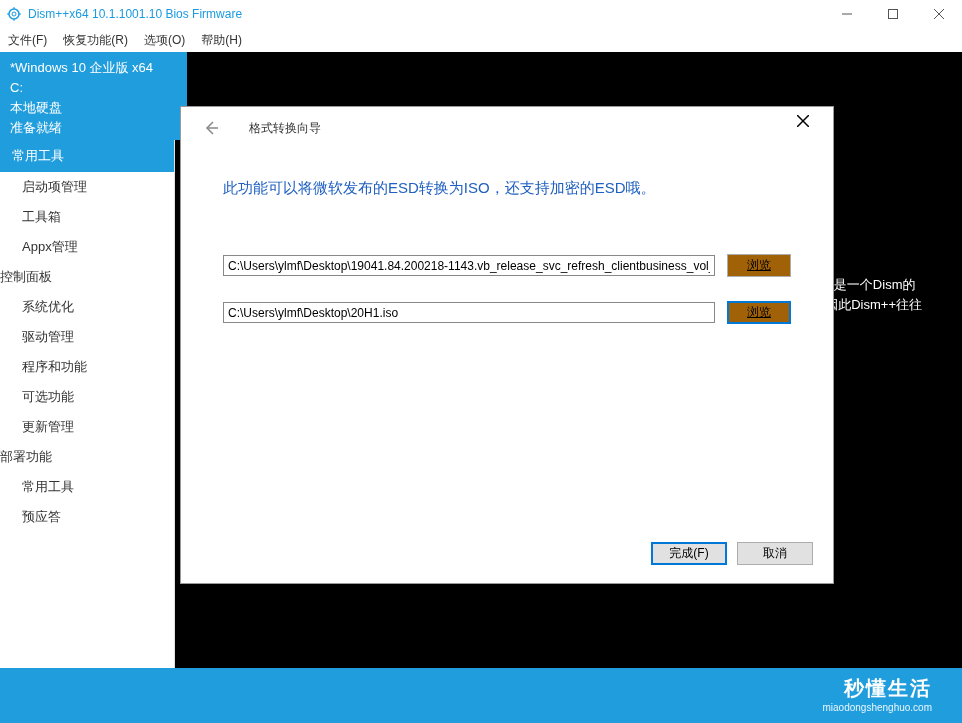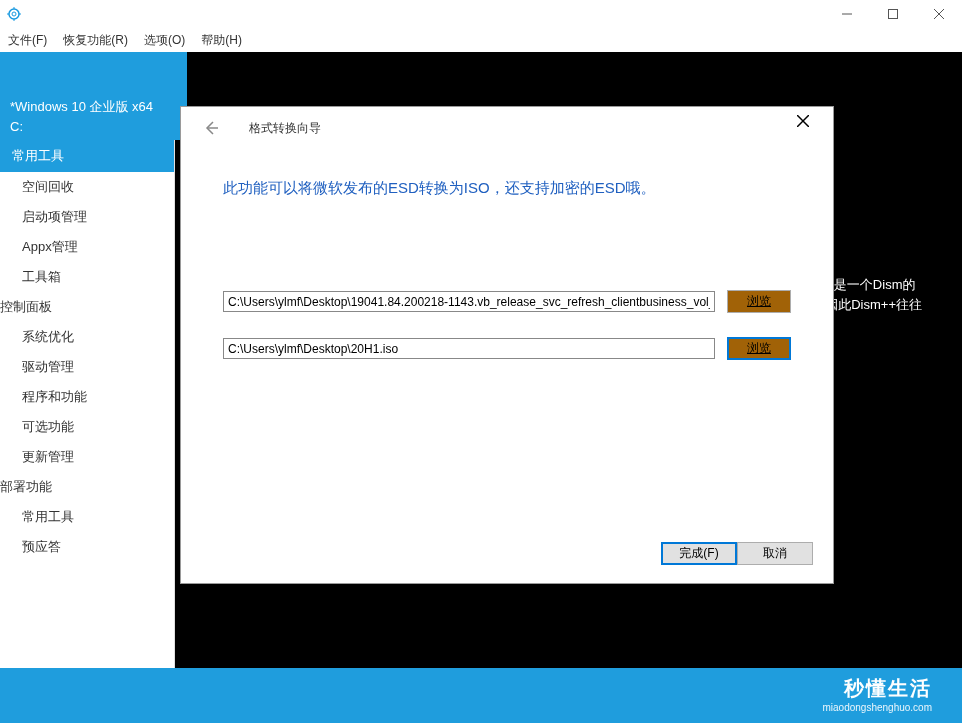--- a/index.html
+++ b/index.html
@@ -13,21 +13,21 @@
 .win-controls { margin-left: auto; display: flex; height: 100%; }
 .win-btn { width: 46px; height: 28px; display: flex; align-items: center; justify-content: center; color: #555; font-size: 11px; }
 .win-btn svg { width: 10px; height: 10px; stroke: #555; stroke-width: 1; fill: none; }
 
 
 .menubar { height: 24px; background: #fff; display: flex; align-items: center; border-bottom: 0; }
 .menu-item { font-size: 12px; color: #333; padding: 2px 8px; }
 
 
 .infostrip { height: 88px; background: #1f9ddd; color: #fff; padding: 6px 10px; font-size: 13px; line-height: 20px; display: flex; }
-.info-left { flex: 0 0 185px; margin-top: 39px; }
+.info-left { flex: 0 0 185px; }
 .info-right { flex: 1; background: #000; margin-left: -8px; margin-top: -6px; margin-bottom: -6px; margin-right: -10px; }
 
 
 .main { display: flex; height: 528px; }
 .sidebar { width: 175px; background: #fff; border-right: 1px solid #e0e0e0; }
 .side-header { background: #1f9ddd; color: #fff; font-size: 13px; padding: 7px 12px; }
 .side-section-title { font-size: 13px; color: #333; padding: 6px 0; background: #fff; }
 .side-item { font-size: 13px; color: #333; padding: 6px 22px; }
 
 .content { flex: 1; background: #000; position: relative; overflow: hidden; }
@@ -42,44 +42,45 @@
 
 .dialog { position: absolute; left: 180px; top: 106px; width: 654px; height: 478px; background: #fff; border: 1px solid #9a9a9a; }
 .dialog-header { height: 42px; display: flex; align-items: center; padding: 16px 18px; }
 .back-btn { width: 24px; height: 24px; display: flex; align-items: center; justify-content: center; color: #888; }
 .back-btn svg { width: 16px; height: 16px; stroke: #888; fill: none; stroke-width: 1.5; }
 .dialog-title { font-size: 12px; margin-left: 26px; color: #333; }
 .close-btn { margin-left: auto; width: 24px; height: 24px; display: flex; align-items: center; justify-content: center; margin-top: -14px; }
 .close-btn svg { width: 12px; height: 12px; stroke: #000; stroke-width: 1.5; }
 
 .dialog-body { padding: 30px 42px 0 42px; }
-.desc { color: #2060c0; font-size: 15px; margin-bottom: 92px; }
+.desc { color: #2060c0; font-size: 15px; margin-bottom: 56px; }
 .path-row { display: flex; align-items: center; margin-bottom: 24px; }
 .path-input { flex: 1; height: 21px; border: 1px solid #888; font-size: 12px; padding: 0 4px; color: #000; overflow: hidden; white-space: nowrap; background: #fff; }
 .browse-btn { width: 64px; height: 23px; margin-left: 12px; background: #a16207; border: 1px solid #adadad; font-size: 12px; display: flex; align-items: center; justify-content: center; text-decoration: underline; }
 .browse-btn.focus { border: 2px solid #0078d7; }
 
-.dialog-footer { position: absolute; bottom: 18px; right: 20px; display: flex; }
+.dialog-footer { position: absolute; bottom: 18px; right: 20px; display: flex; gap: 10px; }
 .dlg-btn { width: 76px; height: 23px; background: #e1e1e1; border: 1px solid #adadad; font-size: 12px; display: flex; align-items: center; justify-content: center; }
 .dlg-btn.primary { border: 2px solid #0078d7; }
 </style>
 </head>
 <body>
 
 <div class="titlebar">
   <span class="titlebar-icon">
     <svg viewBox="0 0 16 16">
         <circle cx="8" cy="8" r="5" fill="none" stroke="#1a9ae0" stroke-width="1.5"></circle>
         <circle cx="8" cy="8" r="2" fill="none" stroke="#1a9ae0"></circle>
         <line x1="8" y1="1" x2="8" y2="3" stroke="#1a9ae0"></line>
         <line x1="8" y1="13" x2="8" y2="15" stroke="#1a9ae0"></line>
         <line x1="1" y1="8" x2="3" y2="8" stroke="#1a9ae0"></line>
         <line x1="13" y1="8" x2="15" y2="8" stroke="#1a9ae0"></line>
       </svg>
   </span>
+  <span class="titlebar-text">Dism++x64 10.1.1001.10 Bios Firmware</span>
   <div class="win-controls">
     <div class="win-btn">
         <svg viewBox="0 0 10 10">
           <line x1="0" y1="5" x2="10" y2="5"></line>
         </svg>
       </div>
     <div class="win-btn">
         <svg viewBox="0 0 10 10">
           <rect x="0.5" y="0.5" width="9" height="9"></rect>
         </svg>
@@ -106,24 +107,23 @@
     <div>C:</div>
     <div>本地硬盘</div>
     <div>准备就绪</div>
   </div>
   <div class="info-right"></div>
 </div>
 
 <div class="main">
   <div class="sidebar">
     <div class="side-header">常用工具</div>
-    <div class="side-item">空间回收</div>
     <div class="side-item">启动项管理</div>
+    <div class="side-item">工具箱</div>
     <div class="side-item">Appx管理</div>
-    <div class="side-item">工具箱</div>
     <div class="side-section-title">控制面板</div>
     <div class="side-item">系统优化</div>
     <div class="side-item">驱动管理</div>
     <div class="side-item">程序和功能</div>
     <div class="side-item">可选功能</div>
     <div class="side-item">更新管理</div>
     <div class="side-section-title">部署功能</div>
     <div class="side-item">常用工具</div>
     <div class="side-item">预应答</div>
   </div>

